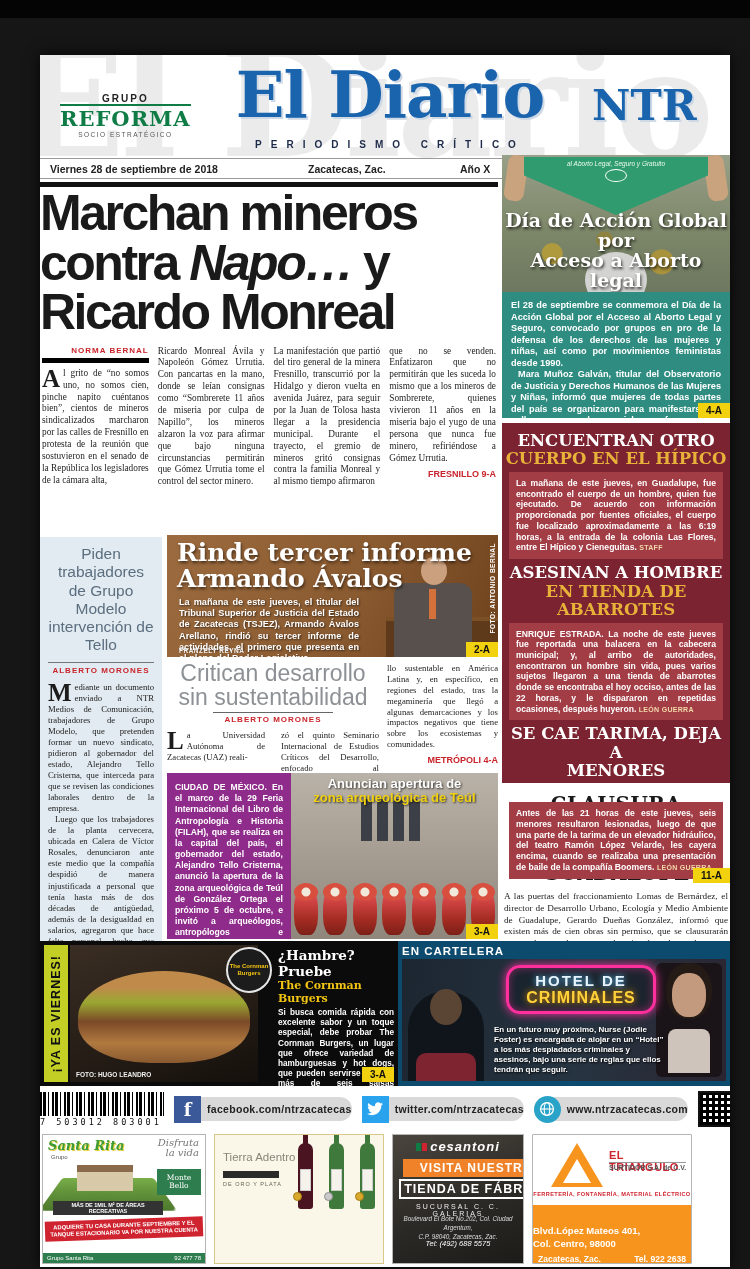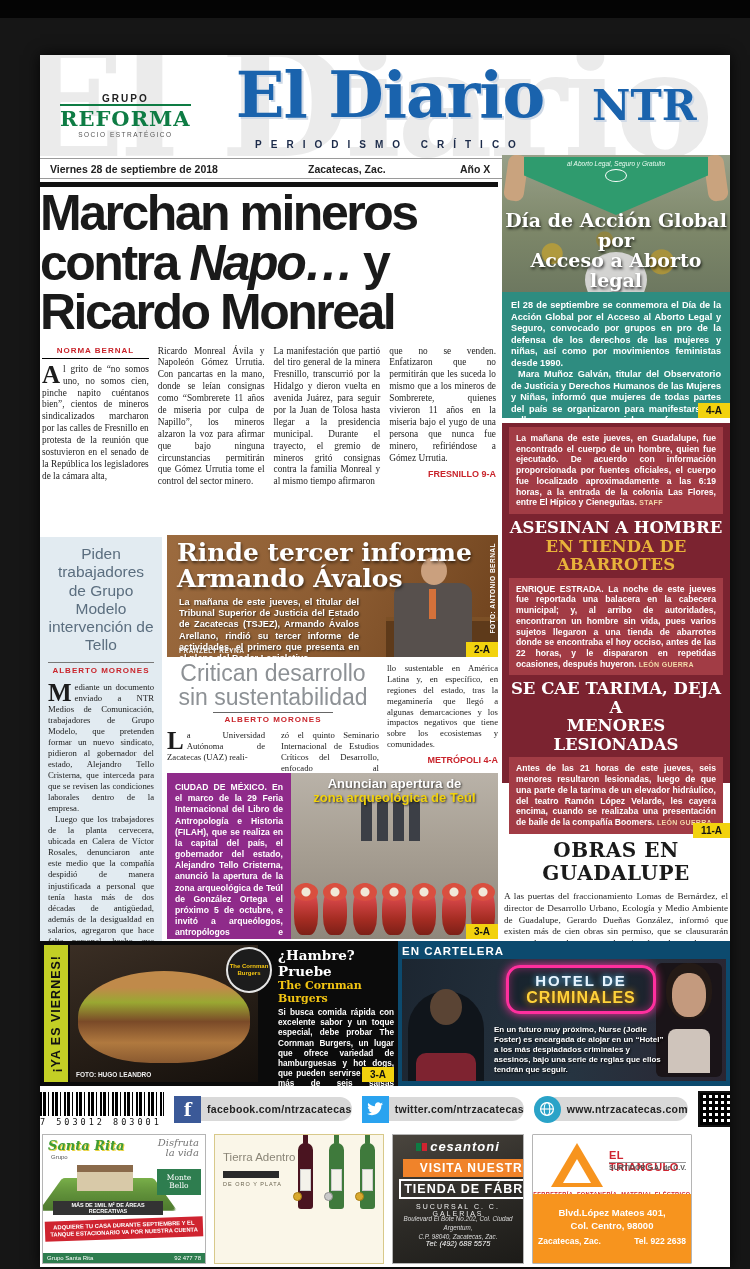--- a/index.html
+++ b/index.html
@@ -23,21 +23,21 @@
   .datebar{position:absolute;left:0;top:103px;width:690px;height:21px;border-top:1px solid #9a9a9a;border-bottom:1px solid #9a9a9a;z-index:1;font-family:"Liberation Sans",sans-serif;font-size:10.5px;color:#222;font-weight:bold}
   .datebar span{position:absolute;top:4px}
   .blackrule{position:absolute;left:0;top:127px;width:458px;height:5px;background:#111;z-index:1}
 
   
   .lead{position:absolute;left:0;top:134px;width:458px;height:344px}
   .lead h1{font-family:"Liberation Sans",sans-serif;font-weight:800;font-size:50px;line-height:.99;letter-spacing:-2.5px;color:#1a1a1a;text-align:left}
   .lead h1 .it{font-style:italic}
   .lead .cols{display:flex;gap:9px;margin-top:8px;padding:0 2px}
   .lead .col{flex:1;font-size:9.3px;line-height:1.28;text-align:justify;color:#1c1c1c}
-  .byline{font-family:"Liberation Sans",sans-serif;font-size:8px;font-weight:bold;color:#c9242b;letter-spacing:1px;text-align:center;border-bottom:1px solid #000000;padding-bottom:2px;margin-bottom:5px}
+  .byline{font-family:"Liberation Sans",sans-serif;font-size:8px;font-weight:bold;color:#c9242b;letter-spacing:1px;text-align:right;border-bottom:5px solid #000000;padding-bottom:2px;margin-bottom:5px}
   .dropcap::first-letter{float:left;font-size:25px;line-height:20px;font-weight:bold;padding:1px 3px 0 0}
   .pageref{font-family:"Liberation Sans",sans-serif;font-size:9px;font-weight:bold;color:#c9242b;text-align:right;margin-top:5px}
 
   
   .piden{position:absolute;left:0;top:482px;width:122px;height:404px;background:#e2ebf1;padding:8px 8px 6px}
   .piden h2{font-family:"Liberation Sans",sans-serif;font-weight:400;font-size:15.5px;line-height:1.18;color:#5b6e7f;text-align:center;margin-bottom:7px}
   .piden .byline{text-align:center;border-top:1px solid #777;border-bottom:none;padding-top:3px}
   .piden p{font-size:8.7px;line-height:1.27;text-align:justify;color:#1c1c1c}
   .piden p+p{text-indent:7px}
 
@@ -186,21 +186,21 @@
   .ad3 .t{position:absolute;left:6px;top:44px;width:154px;border:2px solid #fff;color:#fff;font-family:"Liberation Sans",sans-serif;font-weight:bold;font-size:12.5px;text-align:center;padding:1px 0;letter-spacing:1px}
   .ad3 .suc{position:absolute;left:0;top:68px;width:100%;text-align:center;font-family:"Liberation Sans",sans-serif;font-size:7px;color:#eee;letter-spacing:2px}
   .ad3 .ad3addr{position:absolute;left:0;top:80px;width:100%;text-align:center;font-family:"Liberation Sans",sans-serif;font-style:italic;font-size:6.3px;color:#ddd;line-height:1.4}
   .ad3 .tel{position:absolute;left:0;top:104px;width:100%;text-align:center;font-family:"Liberation Sans",sans-serif;font-style:italic;font-size:7.5px;color:#fff}
   .ad4{width:160px;border-radius:1px}
   .ad4 .tri{position:absolute;left:18px;top:8px;width:0;height:0;border-left:26px solid transparent;border-right:26px solid transparent;border-bottom:44px solid #f7941e}
   .ad4 .tri::after{content:"";position:absolute;left:-14px;top:16px;width:0;height:0;border-left:14px solid transparent;border-right:14px solid transparent;border-bottom:24px solid #fff}
   .ad4 .nm{position:absolute;left:76px;top:14px;font-family:"Liberation Sans",sans-serif;font-weight:800;font-size:11px;color:#cf2430;letter-spacing:.5px}
   .ad4 .sb{position:absolute;left:76px;top:27px;font-family:"Liberation Sans",sans-serif;font-weight:bold;font-size:7px;color:#555;border-top:1px solid #999;padding-top:1px}
   .ad4 .cats{position:absolute;left:0;top:56px;width:100%;text-align:center;font-family:"Liberation Sans",sans-serif;font-weight:bold;font-size:5.6px;color:#cf2430;letter-spacing:.4px}
-  .ad4 .oband{position:absolute;left:0;bottom:0;width:100%;height:69px;background:#f7941e;color:#fff;font-family:"Liberation Sans",sans-serif;font-weight:bold;text-align:center;padding-top:13px}
+  .ad4 .oband{position:absolute;left:0;bottom:0;width:100%;height:58px;background:#f7941e;color:#fff;font-family:"Liberation Sans",sans-serif;font-weight:bold;padding-top:20px}
   .ad4 .oband .a{font-size:9.5px;line-height:1.35}
   .ad4 .oband .row{display:flex;justify-content:space-between;padding:3px 5px 0;font-size:8.5px}
 </style>
 </head>
 <body>
 
 <div id="stage">
   <div id="topband"></div>
 
   <div class="page">
@@ -317,20 +317,21 @@
       <h2><span>Día de Acción Global por</span><br><span>Acceso a Aborto legal</span></h2>
     </div>
     <div class="teal">
       <p>El 28 de septiembre se conmemora el Día de la Acción Global por el Acceso al Aborto Legal y Seguro, convocado por grupos en pro de la defensa de los derechos de las mujeres y niñas, así como por movimientos feministas desde 1990.</p>
       <p><span>Mara Muñoz Galván, titular del Observatorio de Justicia y Derechos Humanos de las Mujeres y Niñas, informó que mujeres de todas partes del país se organizaron para manifestarse en calles y en redes sociales a favor de la despenalización del aborto.</span> <span class="sig">FRANZELY REYNA</span></p>
       <div class="badge">4-A</div>
     </div>
 
     <div class="maroon">
       <div class="cstory">
+        <div class="ttl"><span class="w">ENCUENTRAN OTRO</span><br><span class="y">CUERPO EN EL HÍPICO</span></div>
         <div class="bod">
           <p><span>La mañana de este jueves, en Guadalupe, fue encontrado el cuerpo de un hombre, quien fue ejecutado. De acuerdo con información proporcionada por fuentes oficiales, el cuerpo fue localizado aproximadamente a las 6:19 horas, a la entrada de la colonia Las Flores, entre El Hípico y Cieneguitas. </span><span class="sig">STAFF</span></p>
         </div>
       </div>
       <div class="cstory">
         <div class="ttl"><span class="w">ASESINAN A HOMBRE</span><br><span class="y">EN TIENDA DE ABARROTES</span></div>
         <div class="bod">
           <p><span>ENRIQUE ESTRADA. La noche de este jueves fue reportada una balacera en la cabecera municipal; y, al arribo de autoridades, encontraron un hombre sin vida, pues varios sujetos llegaron a una tienda de abarrotes donde se encontraba el hoy occiso, antes de las 22 horas, y le dispararon en repetidas ocasiones, después huyeron. </span><span class="sig">LEÓN GUERRA</span></p>
         </div>
       </div>

